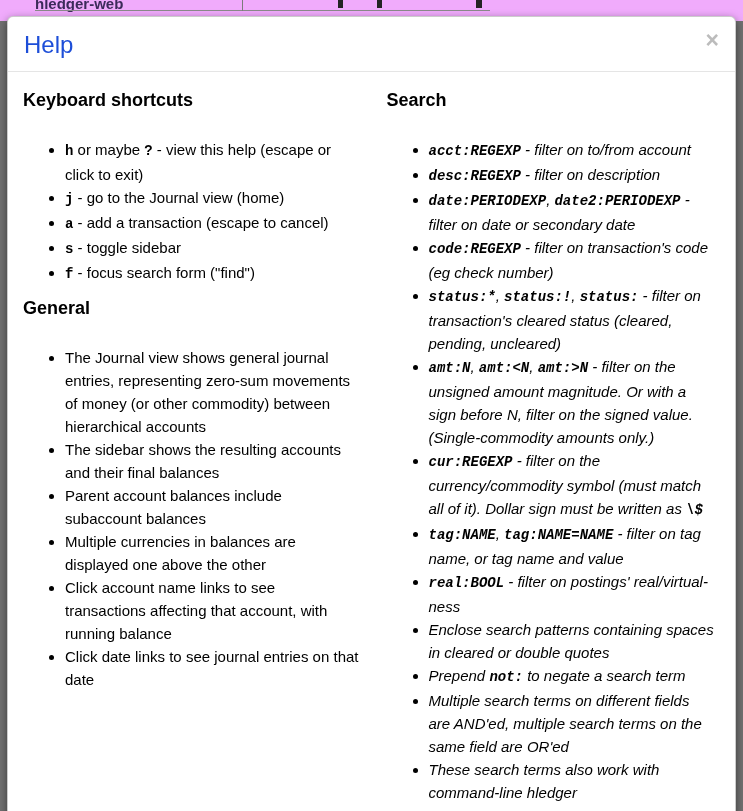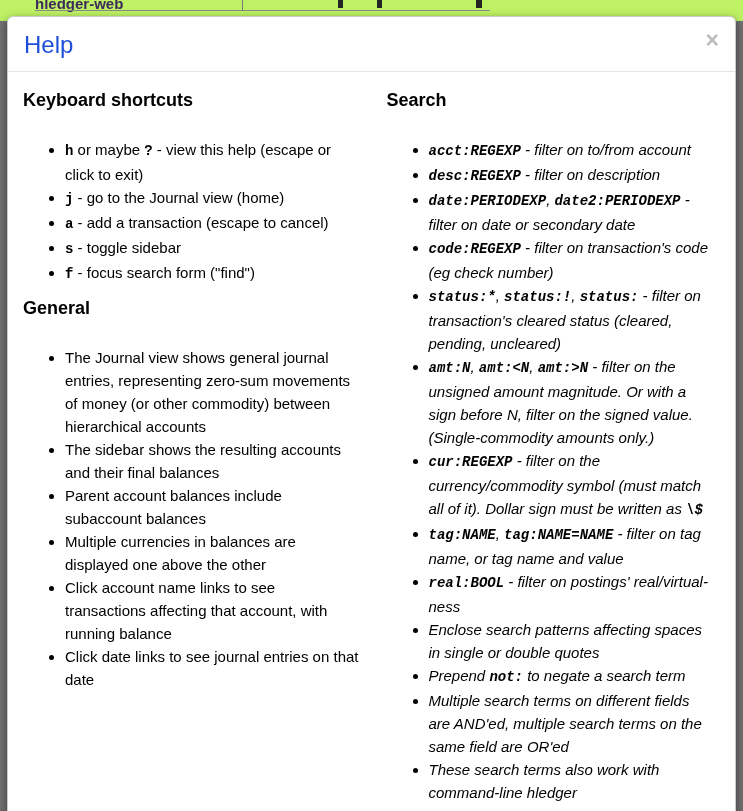--- a/index.html
+++ b/index.html
@@ -10,21 +10,21 @@
     font-family: "Liberation Sans", sans-serif;
     color: #000;
   }
   
   .backdrop {
     position: absolute; left: 0; top: 0; width: 743px; height: 811px;
     background: #717171;
   }
   .bg-top-strip {
     position: absolute; left: 0; top: 0; width: 743px; height: 21px;
-    background: #bef264; overflow: hidden;
+    background: #f0abfc; overflow: hidden;
   }
   .bg-link {
     position: absolute; left: 35px; top: -5px;
     font-size: 15px; font-weight: bold;
     color: #3c2a5a; text-decoration: none;
   }
   .bg-nav-line {
     position: absolute; left: 35px; top: 10px; width: 455px; height: 1px;
     background: #8a8a8a;
   }
@@ -128,20 +128,20 @@
         <ul>
           <li><span class="term">acct:REGEXP</span> - filter on to/from account</li>
           <li><span class="term">desc:REGEXP</span> - filter on description</li>
           <li><span class="term">date:PERIODEXP</span>, <span class="term">date2:PERIODEXP</span> - filter on date or secondary date</li>
           <li><span class="term">code:REGEXP</span> - filter on transaction's code (eg check number)</li>
           <li><span class="term">status:*</span>, <span class="term">status:!</span>, <span class="term">status:</span> - filter on transaction's cleared status (cleared, pending, uncleared)</li>
           <li><span class="term">amt:N</span>, <span class="term">amt:&lt;N</span>, <span class="term">amt:&gt;N</span> - filter on the unsigned amount magnitude. Or with a sign before N, filter on the signed value. (Single-commodity amounts only.)</li>
           <li><span class="term">cur:REGEXP</span> - filter on the currency/commodity symbol (must match all of it). Dollar sign must be written as <span class="term">\$</span></li>
           <li><span class="term">tag:NAME</span>, <span class="term">tag:NAME=NAME</span> - filter on tag name, or tag name and value</li>
           <li><span class="term">real:BOOL</span> - filter on postings' real/virtual-ness</li>
-          <li>Enclose search patterns affecting spaces in single or double quotes</li>
+          <li>Enclose search patterns containing spaces in cleared or double quotes</li>
           <li>Prepend <span class="term">not:</span> to negate a search term</li>
           <li>Multiple search terms on different fields are AND'ed, multiple search terms on the same field are OR'ed</li>
           <li>These search terms also work with command-line hledger</li>
         </ul>
       </div>
   </div>
 </div>
 
 </body></html>

